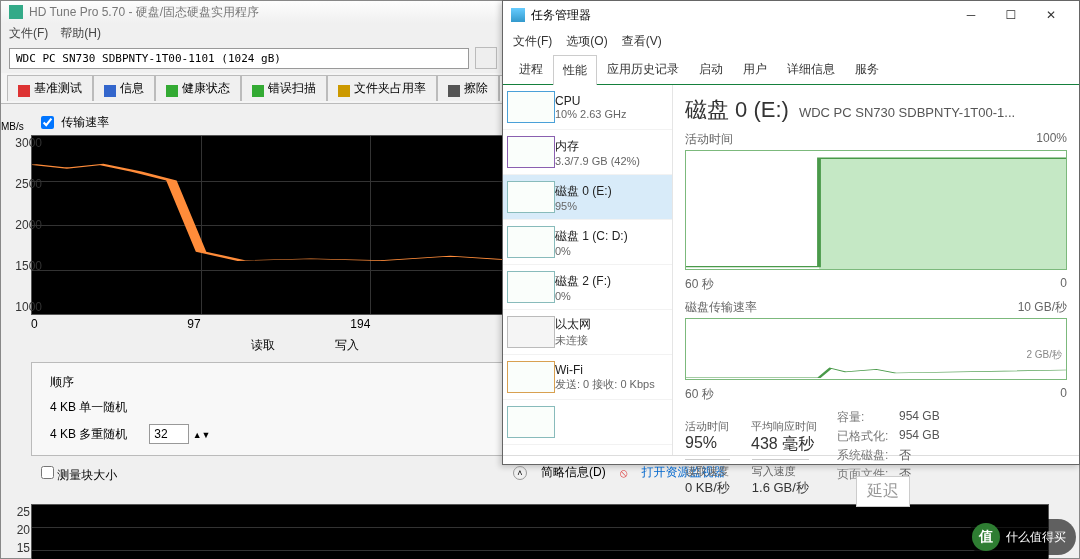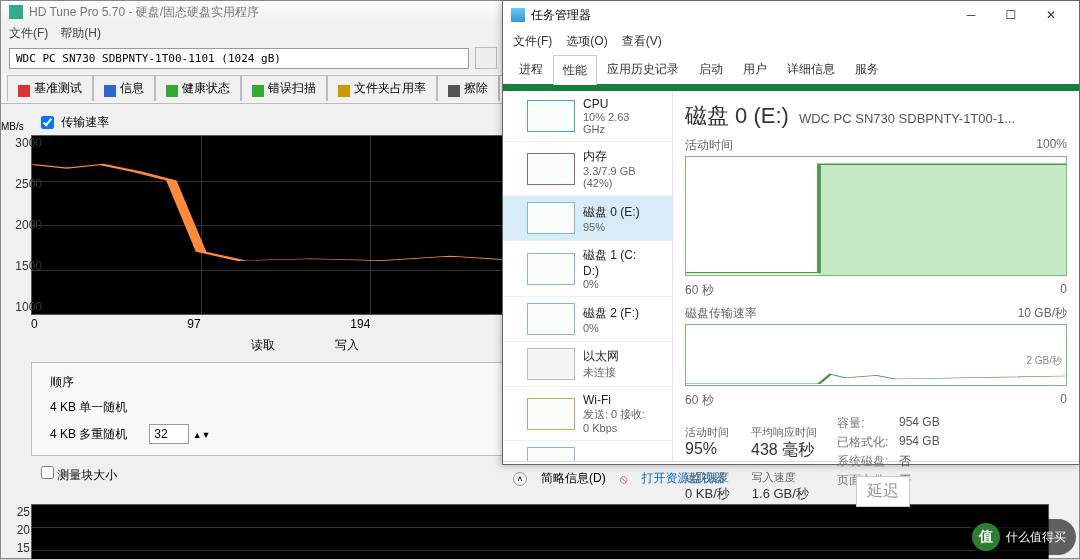--- a/index.html
+++ b/index.html
@@ -34,26 +34,26 @@
 .small-chart{margin:2px 30px 0 30px;height:70px;background:#000;border:1px solid #555;position:relative}
 .small-y{position:absolute;left:-24px;top:0;height:100%;display:flex;flex-direction:column;justify-content:space-between;font-size:10px;color:#333;text-align:right;width:22px}
 
 
 .tm{position:absolute;left:502px;top:0;width:578px;height:465px;background:#fff;border:1px solid #666;box-shadow:-2px 2px 6px rgba(0,0,0,.2)}
 .tm-title{height:28px;display:flex;align-items:center;padding:0 8px;gap:6px}
 .tm-title-txt{flex:1}
 .win-btns{display:flex}
 .win-btn{width:40px;height:28px;display:flex;align-items:center;justify-content:center;color:#333}
 .tm-menu{padding:4px 10px;display:flex;gap:14px;font-size:12px;color:#333}
-.tm-tabs{display:flex;border-bottom:7px solid #15803d;padding:0 6px;gap:0}
+.tm-tabs{display:flex;border-bottom:1px solid #15803d;padding:0 6px;gap:0}
 .tm-tab{padding:6px 9px;border:1px solid transparent;border-bottom:none;font-size:12px;color:#333}
 .tm-tab.active{border-color:#ccc;background:#fff;position:relative;top:1px}
 .tm-body{display:flex;height:370px}
 .tm-side{width:170px;border-right:1px solid #e5e5e5;overflow:hidden}
-.side-item{display:flex;gap:8px;padding:6px 24px;border-bottom:1px solid #f2f2f2;align-items:center}
+.side-item{display:flex;padding:6px 4px;border-bottom:1px solid #f2f2f2;align-items:center}
 .side-item.sel{background:#d8ebf9}
 .thumb{width:48px;height:32px;border:1px solid #8bb;background:#fafefb;position:relative;flex-shrink:0}
 .thumb.cpu{border-color:#4aa0d8}
 .thumb.mem{border-color:#8a5fb0}
 .thumb.eth{border-color:#bbb;background:#f5f5f5}
 .thumb.wifi{border-color:#d8a050}
 .side-txt .n{font-size:12px;color:#222}
 .side-txt .v{font-size:11px;color:#666}
 .tm-main{flex:1;padding:10px 12px;position:relative}
 .disk-hdr{display:flex;align-items:baseline;gap:10px}

